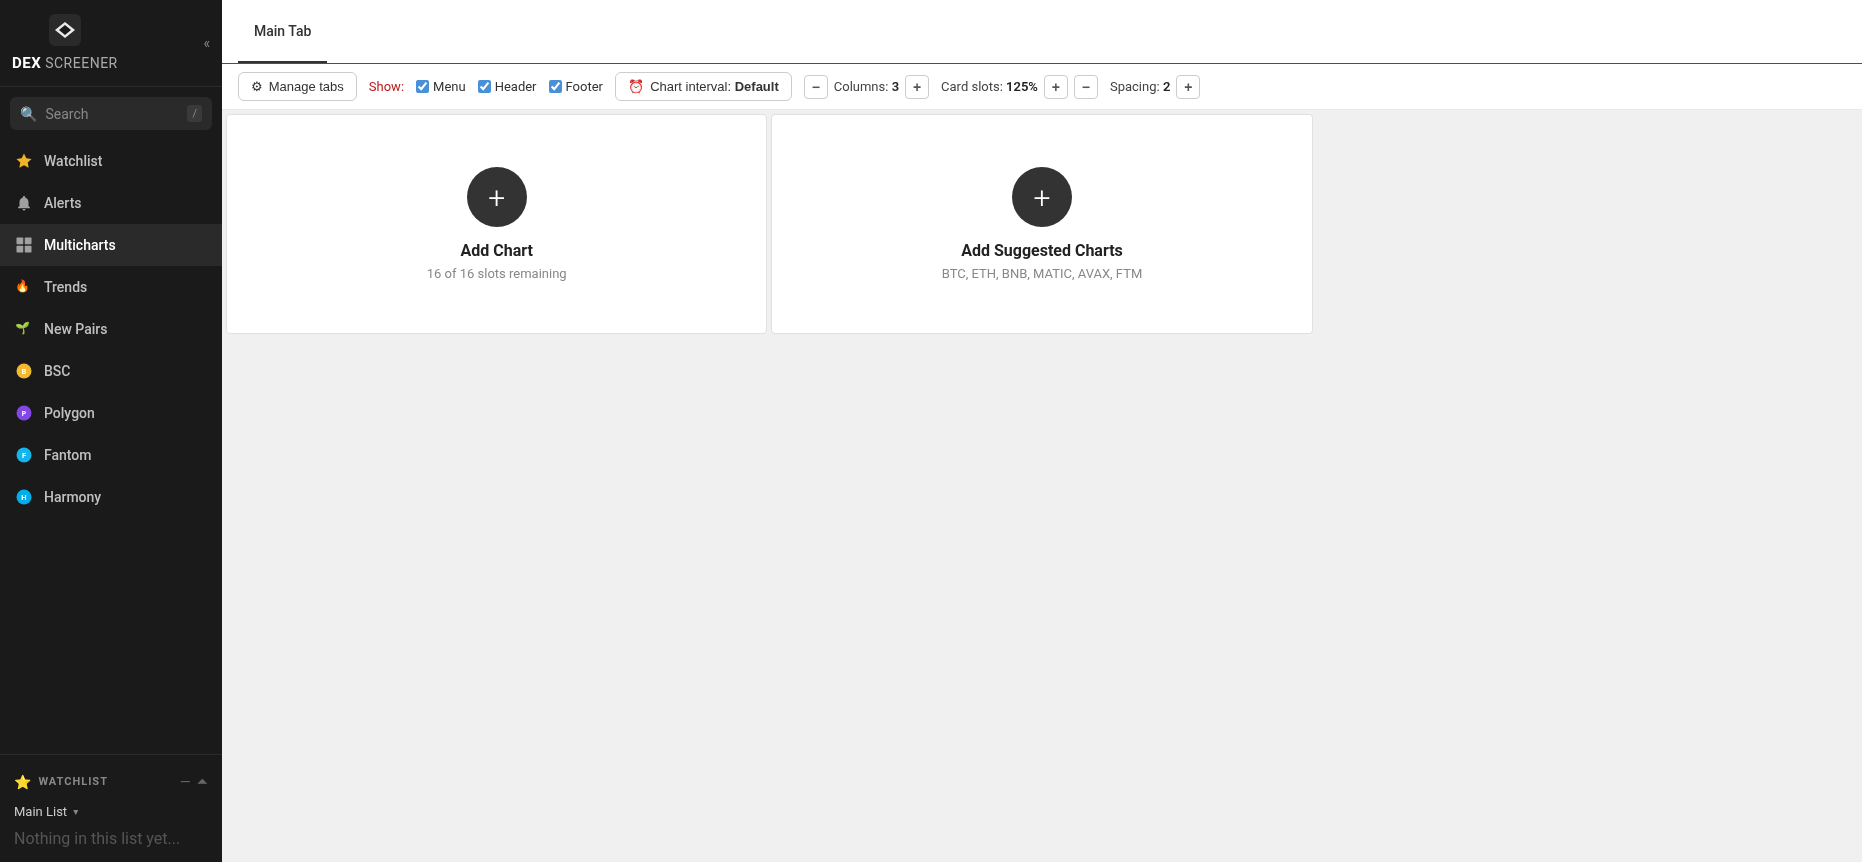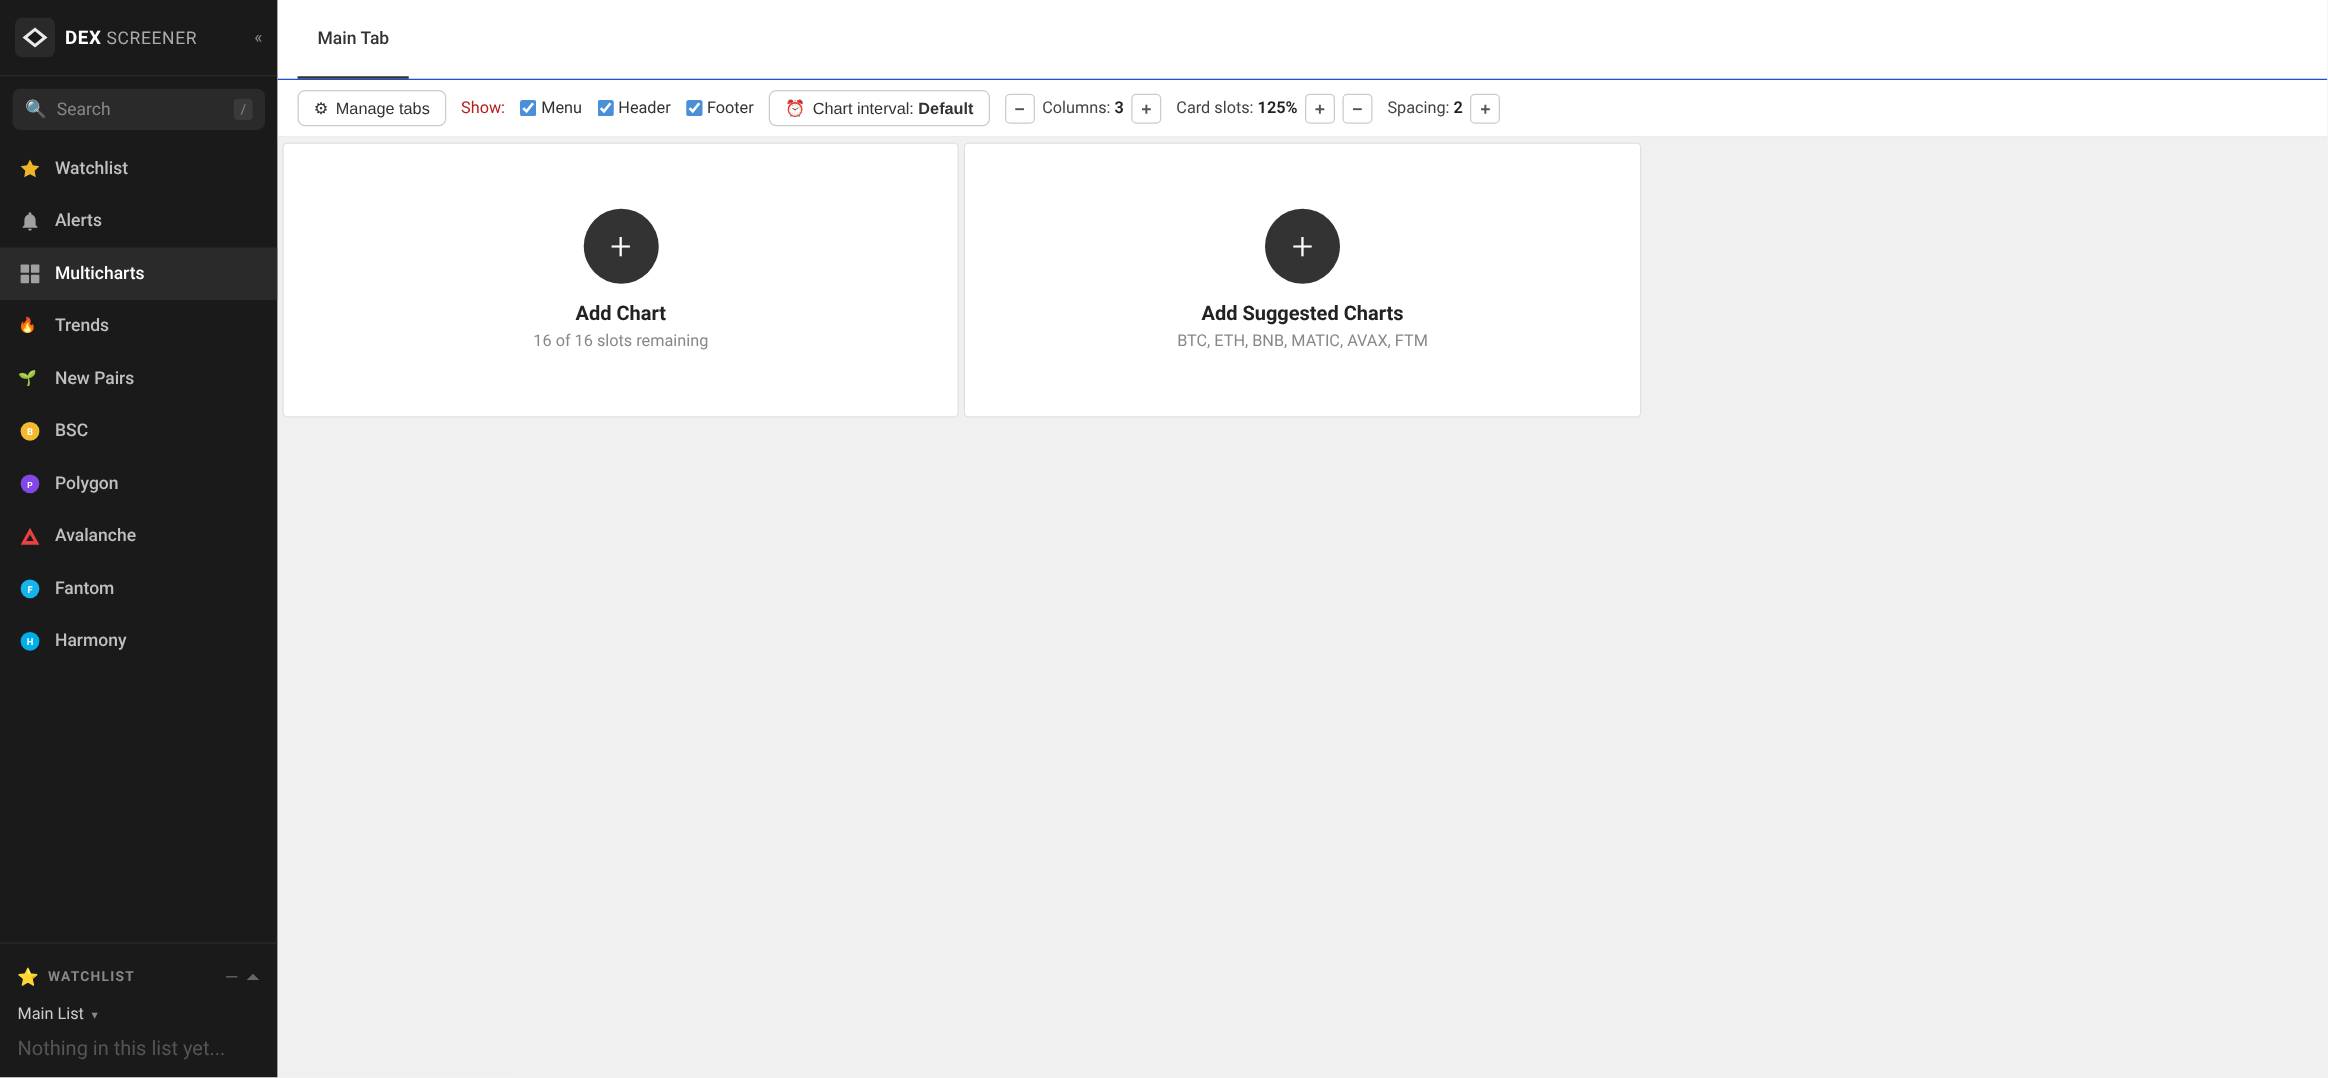--- a/index.html
+++ b/index.html
@@ -24,20 +24,21 @@
       display: flex;
       align-items: center;
       justify-content: space-between;
       padding: 14px 12px;
       border-bottom: 1px solid #2a2a2a;
     }
     .logo-area {
       display: flex;
       align-items: center;
       gap: 8px;
+      flex-direction: column;
     }
     .logo-icon {
       width: 32px;
       height: 32px;
     }
     .logo-text {
       font-size: 15px;
       font-weight: 700;
       color: #fff;
       letter-spacing: 0.5px;
@@ -342,29 +343,20 @@
         <span>BSC</span>
       </div>
       <div class="nav-item">
         <span class="nav-icon">
           <svg width="18" height="18" viewBox="0 0 24 24">
             <circle cx="12" cy="12" r="10" fill="#8247e5"></circle>
             <text x="12" y="16" text-anchor="middle" font-size="9" fill="#fff" font-weight="bold">P</text>
           </svg>
         </span>
         <span>Polygon</span>
-      </div>
-      <div class="nav-item">
-        <span class="nav-icon">
-          <svg width="18" height="18" viewBox="0 0 24 24">
-            <polygon points="12,3 22,21 2,21" fill="#e84142"></polygon>
-            <polygon points="12,10 16,17 8,17" fill="#1a1a1a"></polygon>
-          </svg>
-        </span>
-        <span>Avalanche</span>
       </div>
       <div class="nav-item">
         <span class="nav-icon">
           <svg width="18" height="18" viewBox="0 0 24 24">
             <circle cx="12" cy="12" r="10" fill="#13b5ec"></circle>
             <text x="12" y="16" text-anchor="middle" font-size="10" fill="#fff" font-weight="bold">F</text>
           </svg>
         </span>
         <span>Fantom</span>
       </div>

